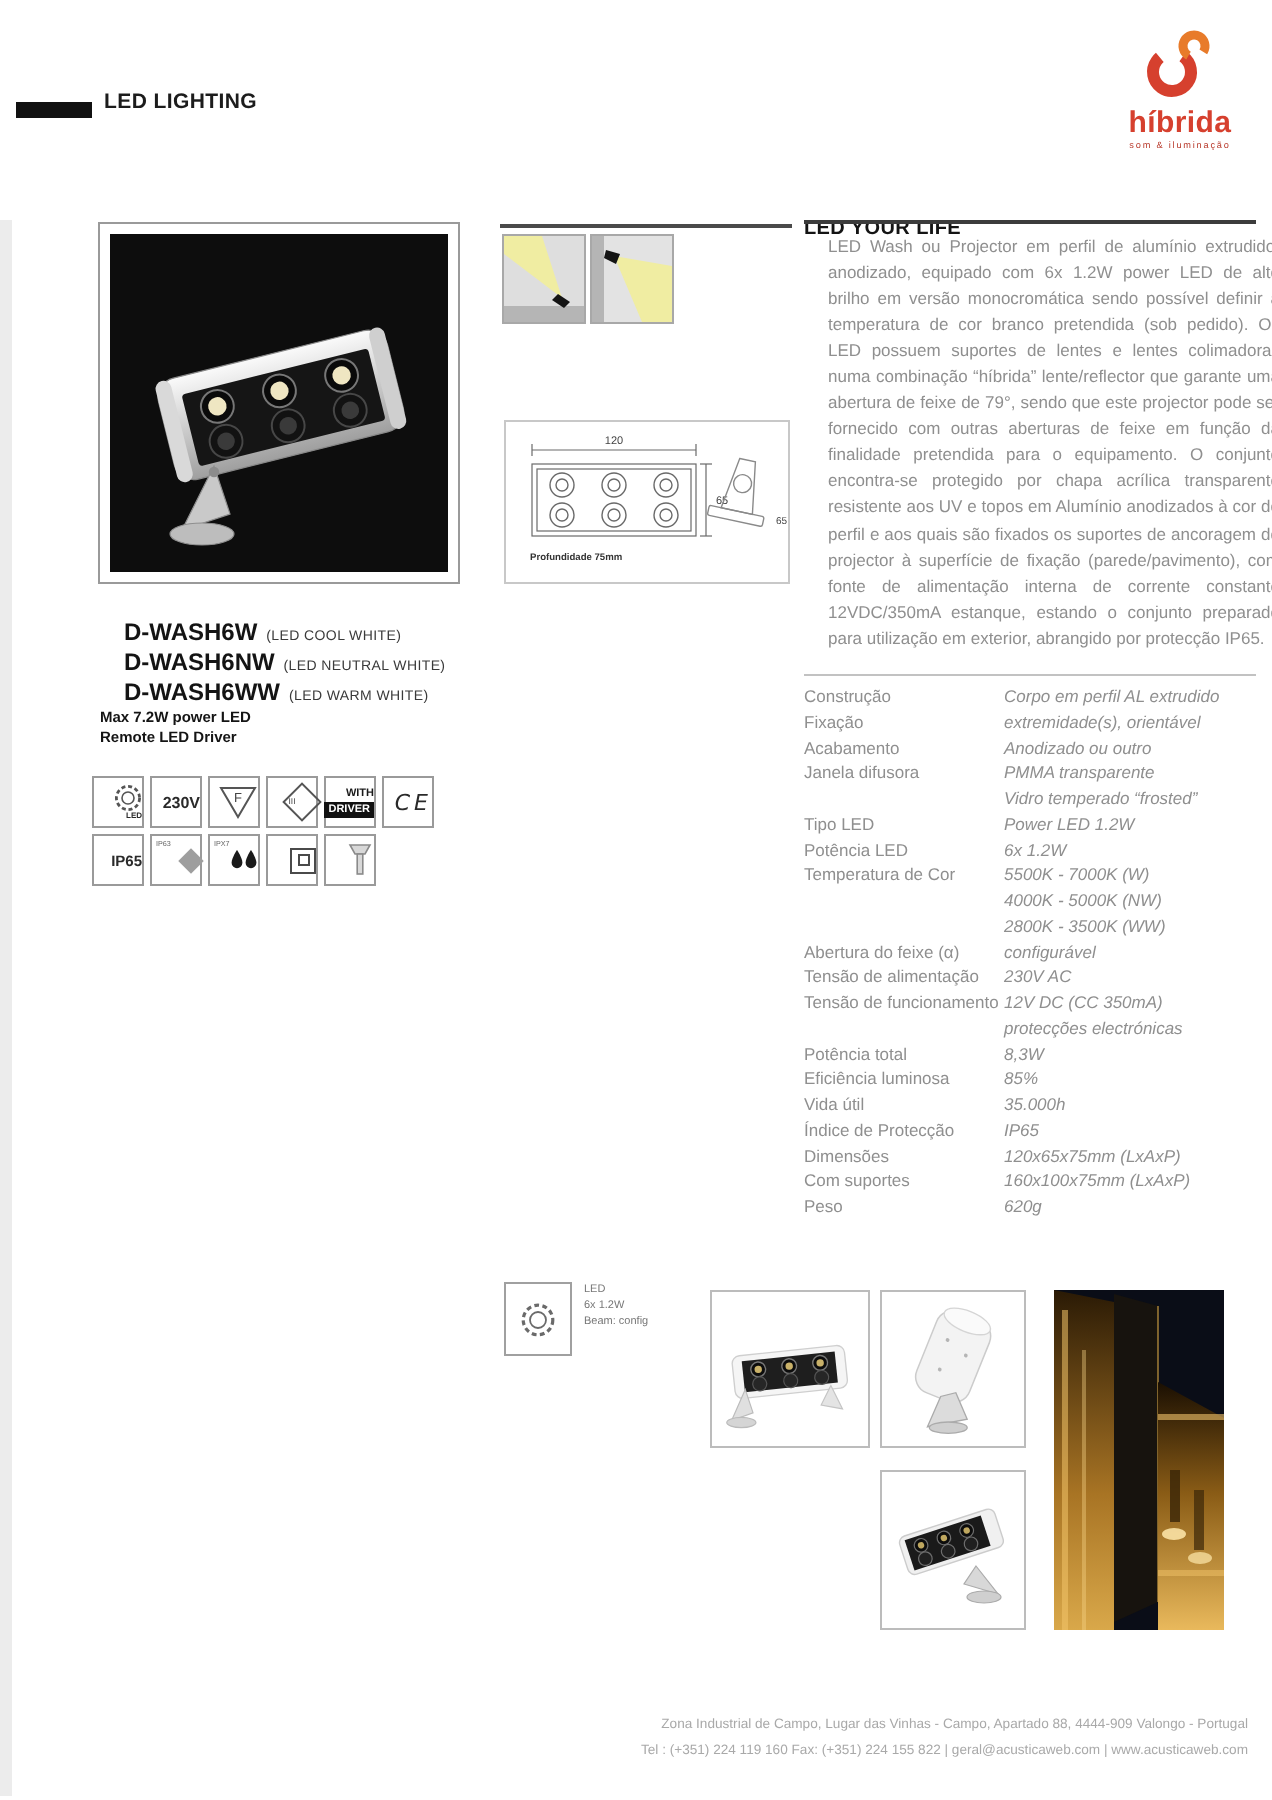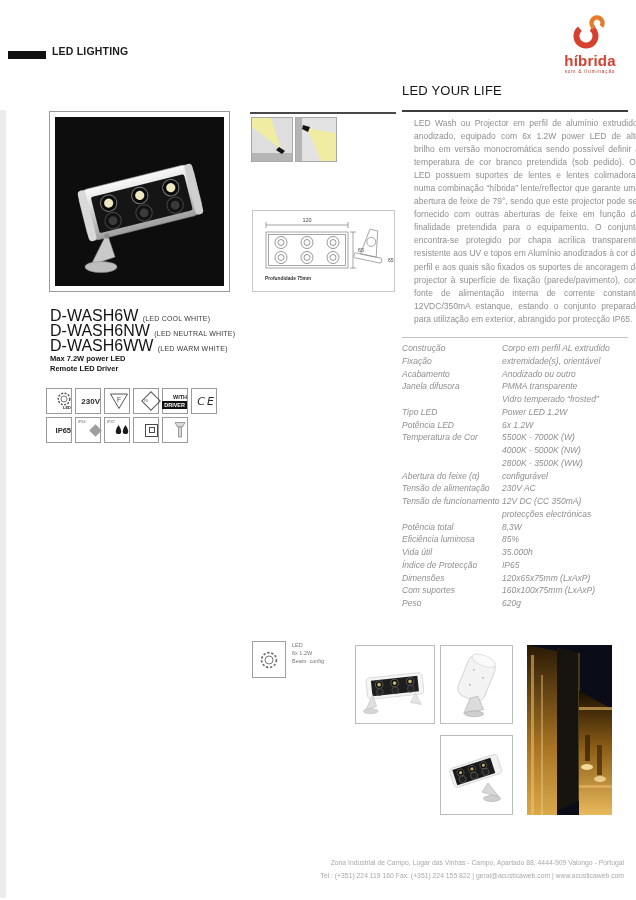--- a/index.html
+++ b/index.html
@@ -27,21 +27,21 @@
   .beam-rule{left:250px;top:112px;width:146px;height:2px;background:#4a4a4a;}
   .thumb{border:1px solid #a8a8a8;background:#fff;}
   .thumb1{left:251px;top:117px;width:40px;height:43px;}
   .thumb2{left:295px;top:117px;width:40px;height:43px;}
 
   
   .draw-box{left:252px;top:210px;width:143px;height:82px;}
 
   
   .titles{left:50px;top:310px;width:220px;line-height:12px;}
-  .model{font-size:16px;font-weight:normal;color:#141414;}
+  .model{font-size:12px;font-weight:bold;color:#141414;margin-left:12px;}
   .variant{font-size:7px;font-weight:normal;color:#3a3a3a;letter-spacing:.2px;}
   .power-notes{left:50px;top:354px;font-size:7.5px;font-weight:bold;color:#141414;line-height:10px;}
 
   
   .badge-row{display:flex;gap:3px;}
   .badges1{left:46px;top:388px;}
   .badges2{left:46px;top:417px;}
   .badge{width:24px;height:24px;border:1px solid #9a9a9a;display:flex;flex-direction:column;
          align-items:flex-end;justify-content:center;position:relative;background:#fff;}
   .v230{font-size:8px;font-weight:bold;color:#2a2a2a;}
@@ -53,28 +53,28 @@
   .diamond-o{width:12px;height:12px;border:1px solid #555;transform:rotate(45deg);}
   .diamond-f{width:9px;height:9px;background:#9e9e9e;transform:rotate(45deg);}
   .diam-txt{position:absolute;font-size:4.2px;color:#444;top:9px;left:0;right:0;text-align:center;}
   .tiny-tag{position:absolute;top:2px;left:2px;font-size:3.6px;color:#666;}
   .sq2-outer{width:11px;height:11px;border:1.5px solid #4a4a4a;display:flex;align-items:center;justify-content:center;}
   .sq2-inner{width:4px;height:4px;border:1px solid #4a4a4a;}
   .tri-wrap{position:relative;width:20px;height:18px;}
   .tri-f{position:absolute;top:4px;left:0;right:0;text-align:center;font-size:6.5px;color:#444;}
 
   
-  .rcol-title{left:402px;top:83px;width:226px;font-size:13px;font-weight:normal;color:#141414;letter-spacing:.2px;}
+  .rcol-title{left:402px;top:109px;width:226px;font-size:10px;font-weight:bold;color:#141414;letter-spacing:.2px;}
   .rcol-rule{left:402px;top:110px;width:226px;height:2px;background:#3c3c3c;}
   .rcol-body{left:402px;top:117px;width:226px;font-size:8.5px;line-height:13.05px;color:#8f8f8f;
              text-align:justify;margin-left:12px;}
   .rcol-rule2{left:402px;top:337px;width:226px;height:1px;background:#c2c2c2;}
   .specs{left:402px;top:343px;width:226px;}
   .spec-row{display:flex;height:12.75px;font-size:8.5px;color:#8f8f8f;}
-  .spec-label{width:100px;flex:0 0 100px;font-style:italic;}
+  .spec-label{width:100px;flex:0 0 100px;}
   .spec-value{flex:1;font-style:italic;}
 
   
   .led-box{left:252px;top:641px;width:32px;height:35px;border:1px solid #a0a0a0;
            display:flex;align-items:center;justify-content:center;}
   .led-txt{left:292px;top:642px;font-size:5.5px;color:#777;line-height:7.8px;}
 
   
   .photo{border:1px solid #bcbcbc;background:#fff;padding:3px;}
   .photo1{left:355px;top:645px;width:72px;height:71px;}

